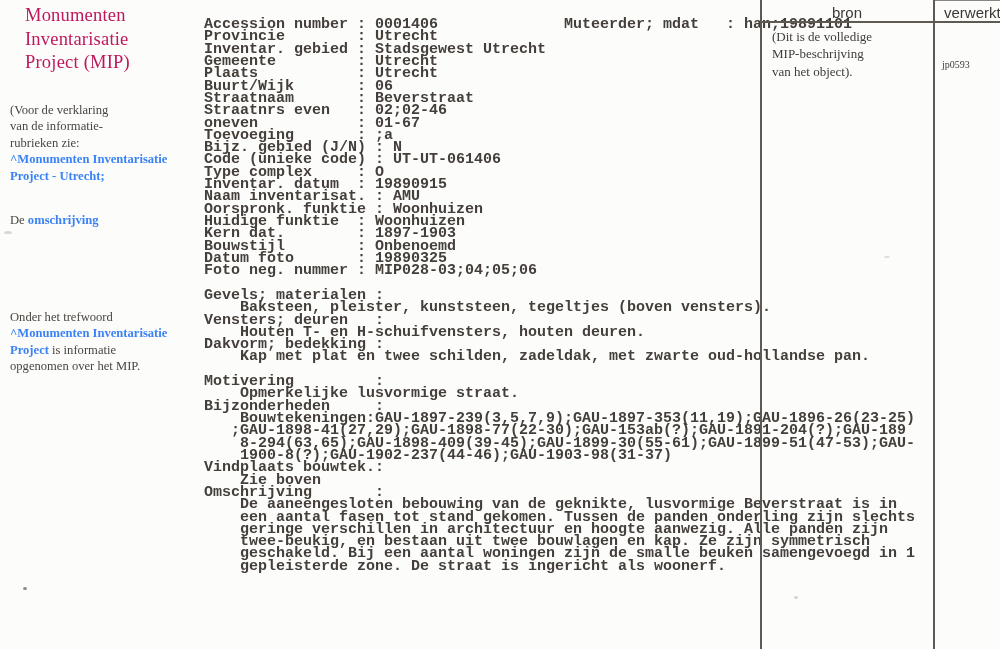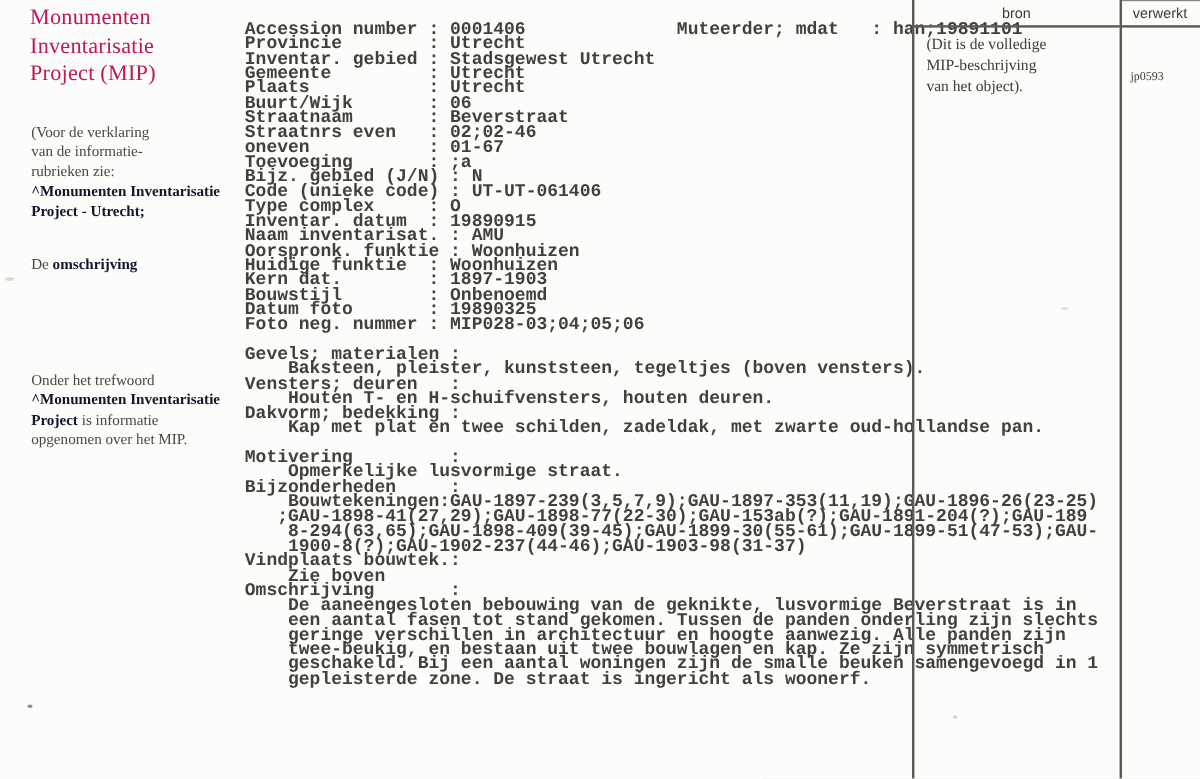--- a/index.html
+++ b/index.html
@@ -6,42 +6,42 @@
   #page{
     position:relative;width:1000px;height:649px;background:#fcfcfa;
     overflow:hidden;font-family:"Liberation Serif",serif;color:#45413e;
   }
   
   .doc-title{
     position:absolute;left:25px;top:4px;font-size:18.5px;line-height:23.5px;
     color:#be185d;letter-spacing:.2px;
   }
   .note{
-    position:absolute;left:26px;width:185px;font-size:12.6px;line-height:16.4px;
+    position:absolute;left:10px;width:185px;font-size:12.6px;line-height:16.4px;
     color:#4a4641;
   }
-  .note b{color:#0f172a;}
+  .note b{color:#3b82f6;}
   #note-0{top:102px}
   #note-1{top:212px}
   #note-2{top:309px}
   
   #typed{
     position:absolute;left:204px;top:19px;white-space:pre;
     font-family:"Liberation Mono","DejaVu Sans Mono",monospace;
     font-size:15px;line-height:12.32px;font-weight:bold;color:#443f3a;
   }
   
   .vline{position:absolute;top:0;width:2px;height:649px;background:#5e5953;}
   .vl1{left:760px}
   .vl2{left:933px}
   .hline{position:absolute;left:760px;top:21px;width:240px;height:2px;background:#5e5953;}
   .topline{position:absolute;left:935px;top:0;width:65px;height:1px;background:#8a857e;}
   .th{
     position:absolute;top:4px;font-family:"Liberation Sans","DejaVu Sans",sans-serif;
-    font-size:12px;color:#3c3935;
+    font-size:15px;color:#3c3935;
   }
   .th-bron{left:762px;width:170px;text-align:center;}
   .th-verwerkt{left:944px;}
   .bron-note{
     position:absolute;left:772px;top:28px;width:155px;
     font-size:13px;line-height:17.4px;color:#3f3b36;
   }
   .jp{position:absolute;left:942px;top:59px;font-size:10px;color:#3f3b36;}
   
   .speck{position:absolute;border-radius:50%;}

